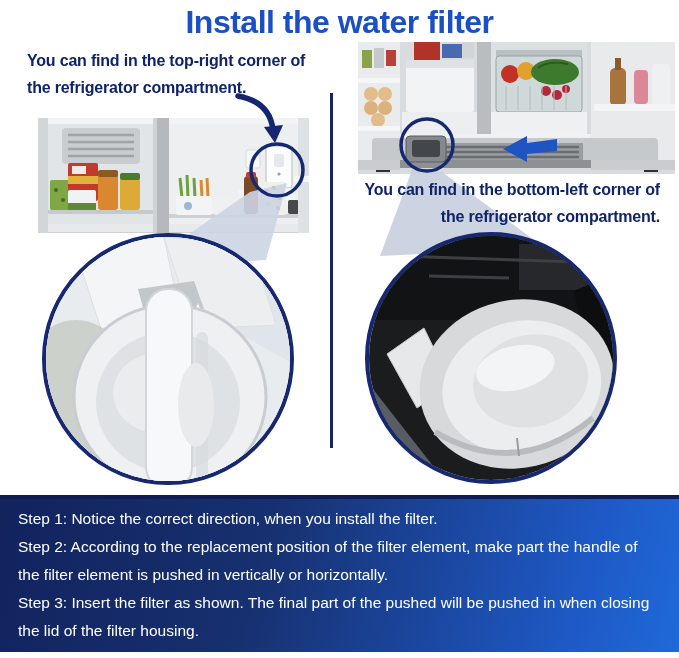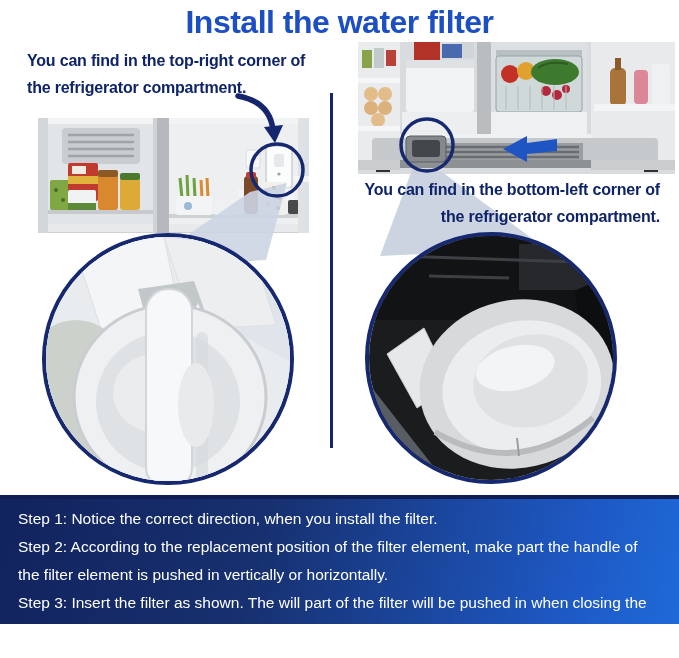--- a/index.html
+++ b/index.html
@@ -23,21 +23,21 @@
   .divider{position:absolute;left:330px;top:93px;width:3px;height:355px;background:#16246e;z-index:1;}
   .overlay{position:absolute;top:0;left:0;width:679px;height:658px;z-index:3;pointer-events:none;}
   .zoom-circle{
     position:absolute;width:244px;height:244px;border:4px solid #16286f;border-radius:50%;
     overflow:hidden;background:#eef0f2;z-index:5;
   }
   .zoom-left{top:233px;left:42px;}
   .zoom-right{top:232px;left:365px;}
   .zoom-circle svg{display:block;}
   .band{
-    position:absolute;left:0;top:495px;width:679px;height:129px;
+    position:absolute;left:0;top:495px;width:679px;height:157px;
     background:linear-gradient(105deg,#12235e 0%,#17306f 38%,#1e5ac7 85%,#1e6ad8 100%);
     border-top:4px solid #0f1d52;box-sizing:border-box;z-index:6;
     color:#ffffff;font-size:15.5px;line-height:28px;padding:6px 20px 0 18px;
   }
   .band p{margin:0;}
 </style>
 </head>
 <body>
 
 <div class="canvas">
@@ -246,17 +246,17 @@
         <ellipse cx="150" cy="132" rx="40" ry="22" fill="#f3f4f5"></ellipse>
       </g>
       <path d="M66,196 Q148,244 224,182" stroke="#b9bcbf" stroke-width="6" fill="none"></path>
       <line x1="148" y1="202" x2="150" y2="220" stroke="#9a9da0" stroke-width="2"></line>
     </svg>
   </div>
 
   <div class="band">
     <p>Step 1: Notice the correct direction, when you install the filter.</p>
     <p>Step 2: According to the replacement position of the filter element, make part the handle of the filter element is pushed in vertically or horizontally.</p>
-    <p>Step 3: Insert the filter as shown.  The will part of the filter will be pushed in when closing the lid of the filter housing.</p>
+    <p>Step 3: Insert the filter as shown.  The final part of the pushed will be pushed in when closing the lid of the filter housing.</p>
     <p>Note: You can press down firmly, it won't harm the connectoror the fridge</p>
   </div>
 
 </div>
 
 </body></html>

